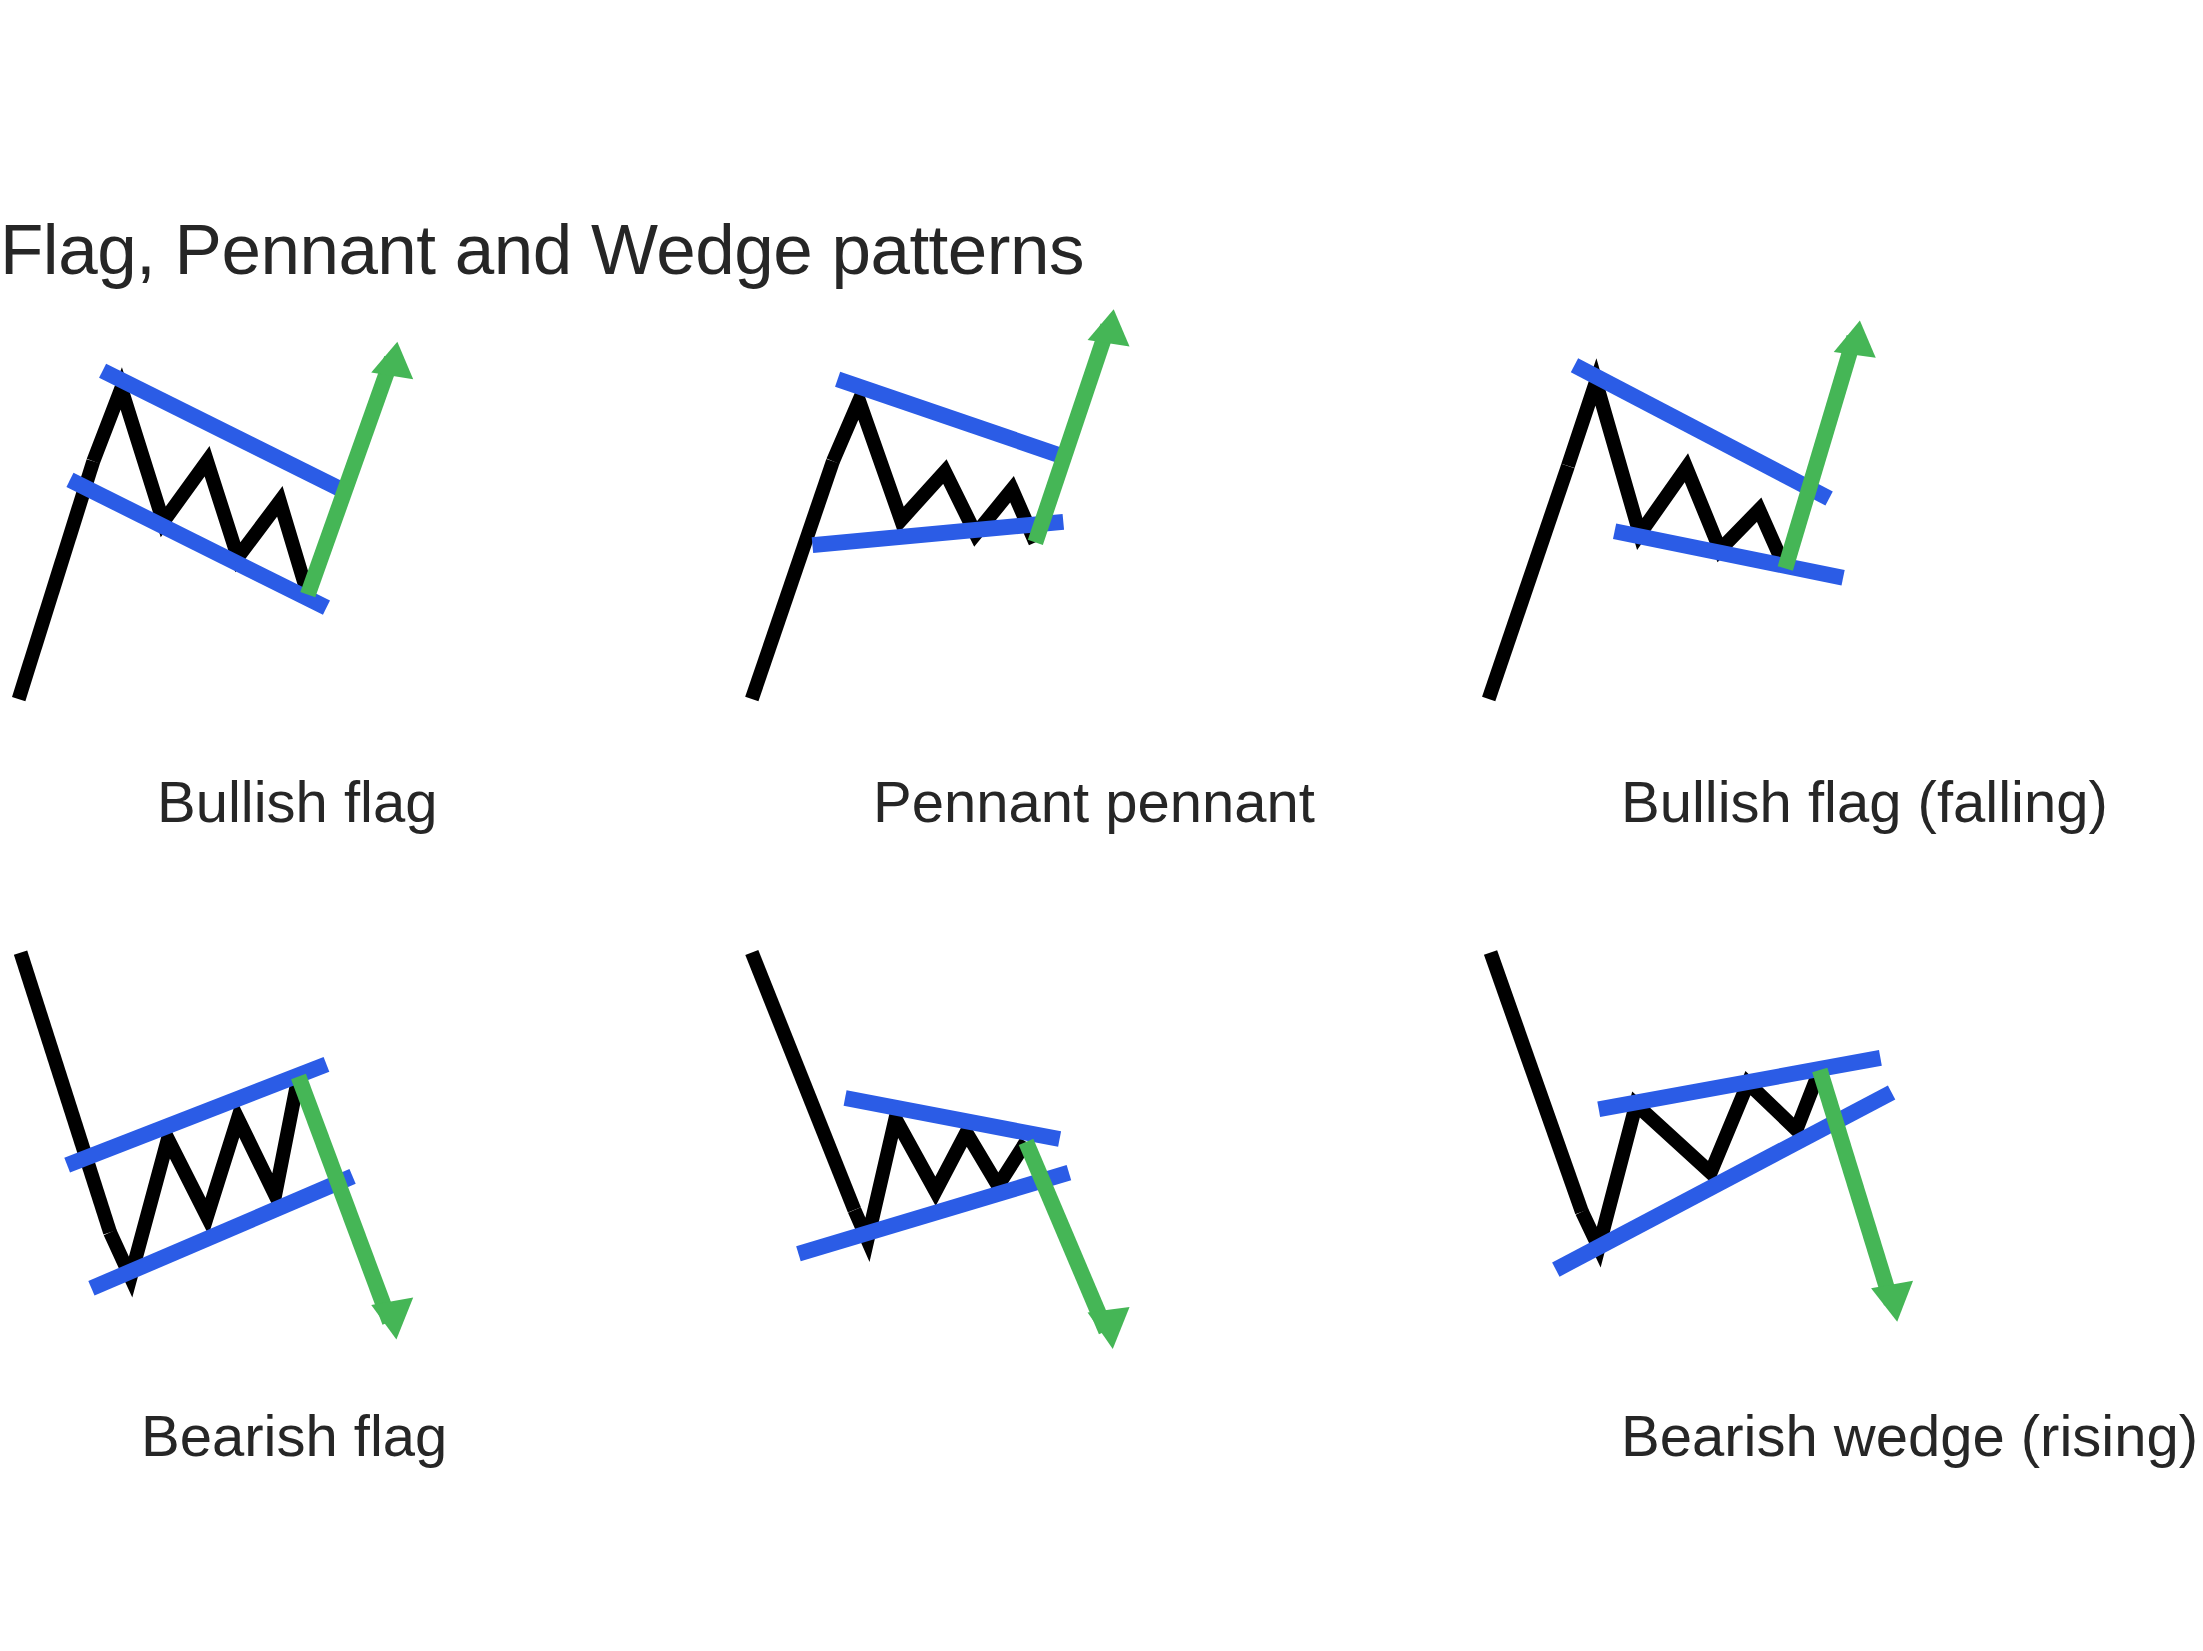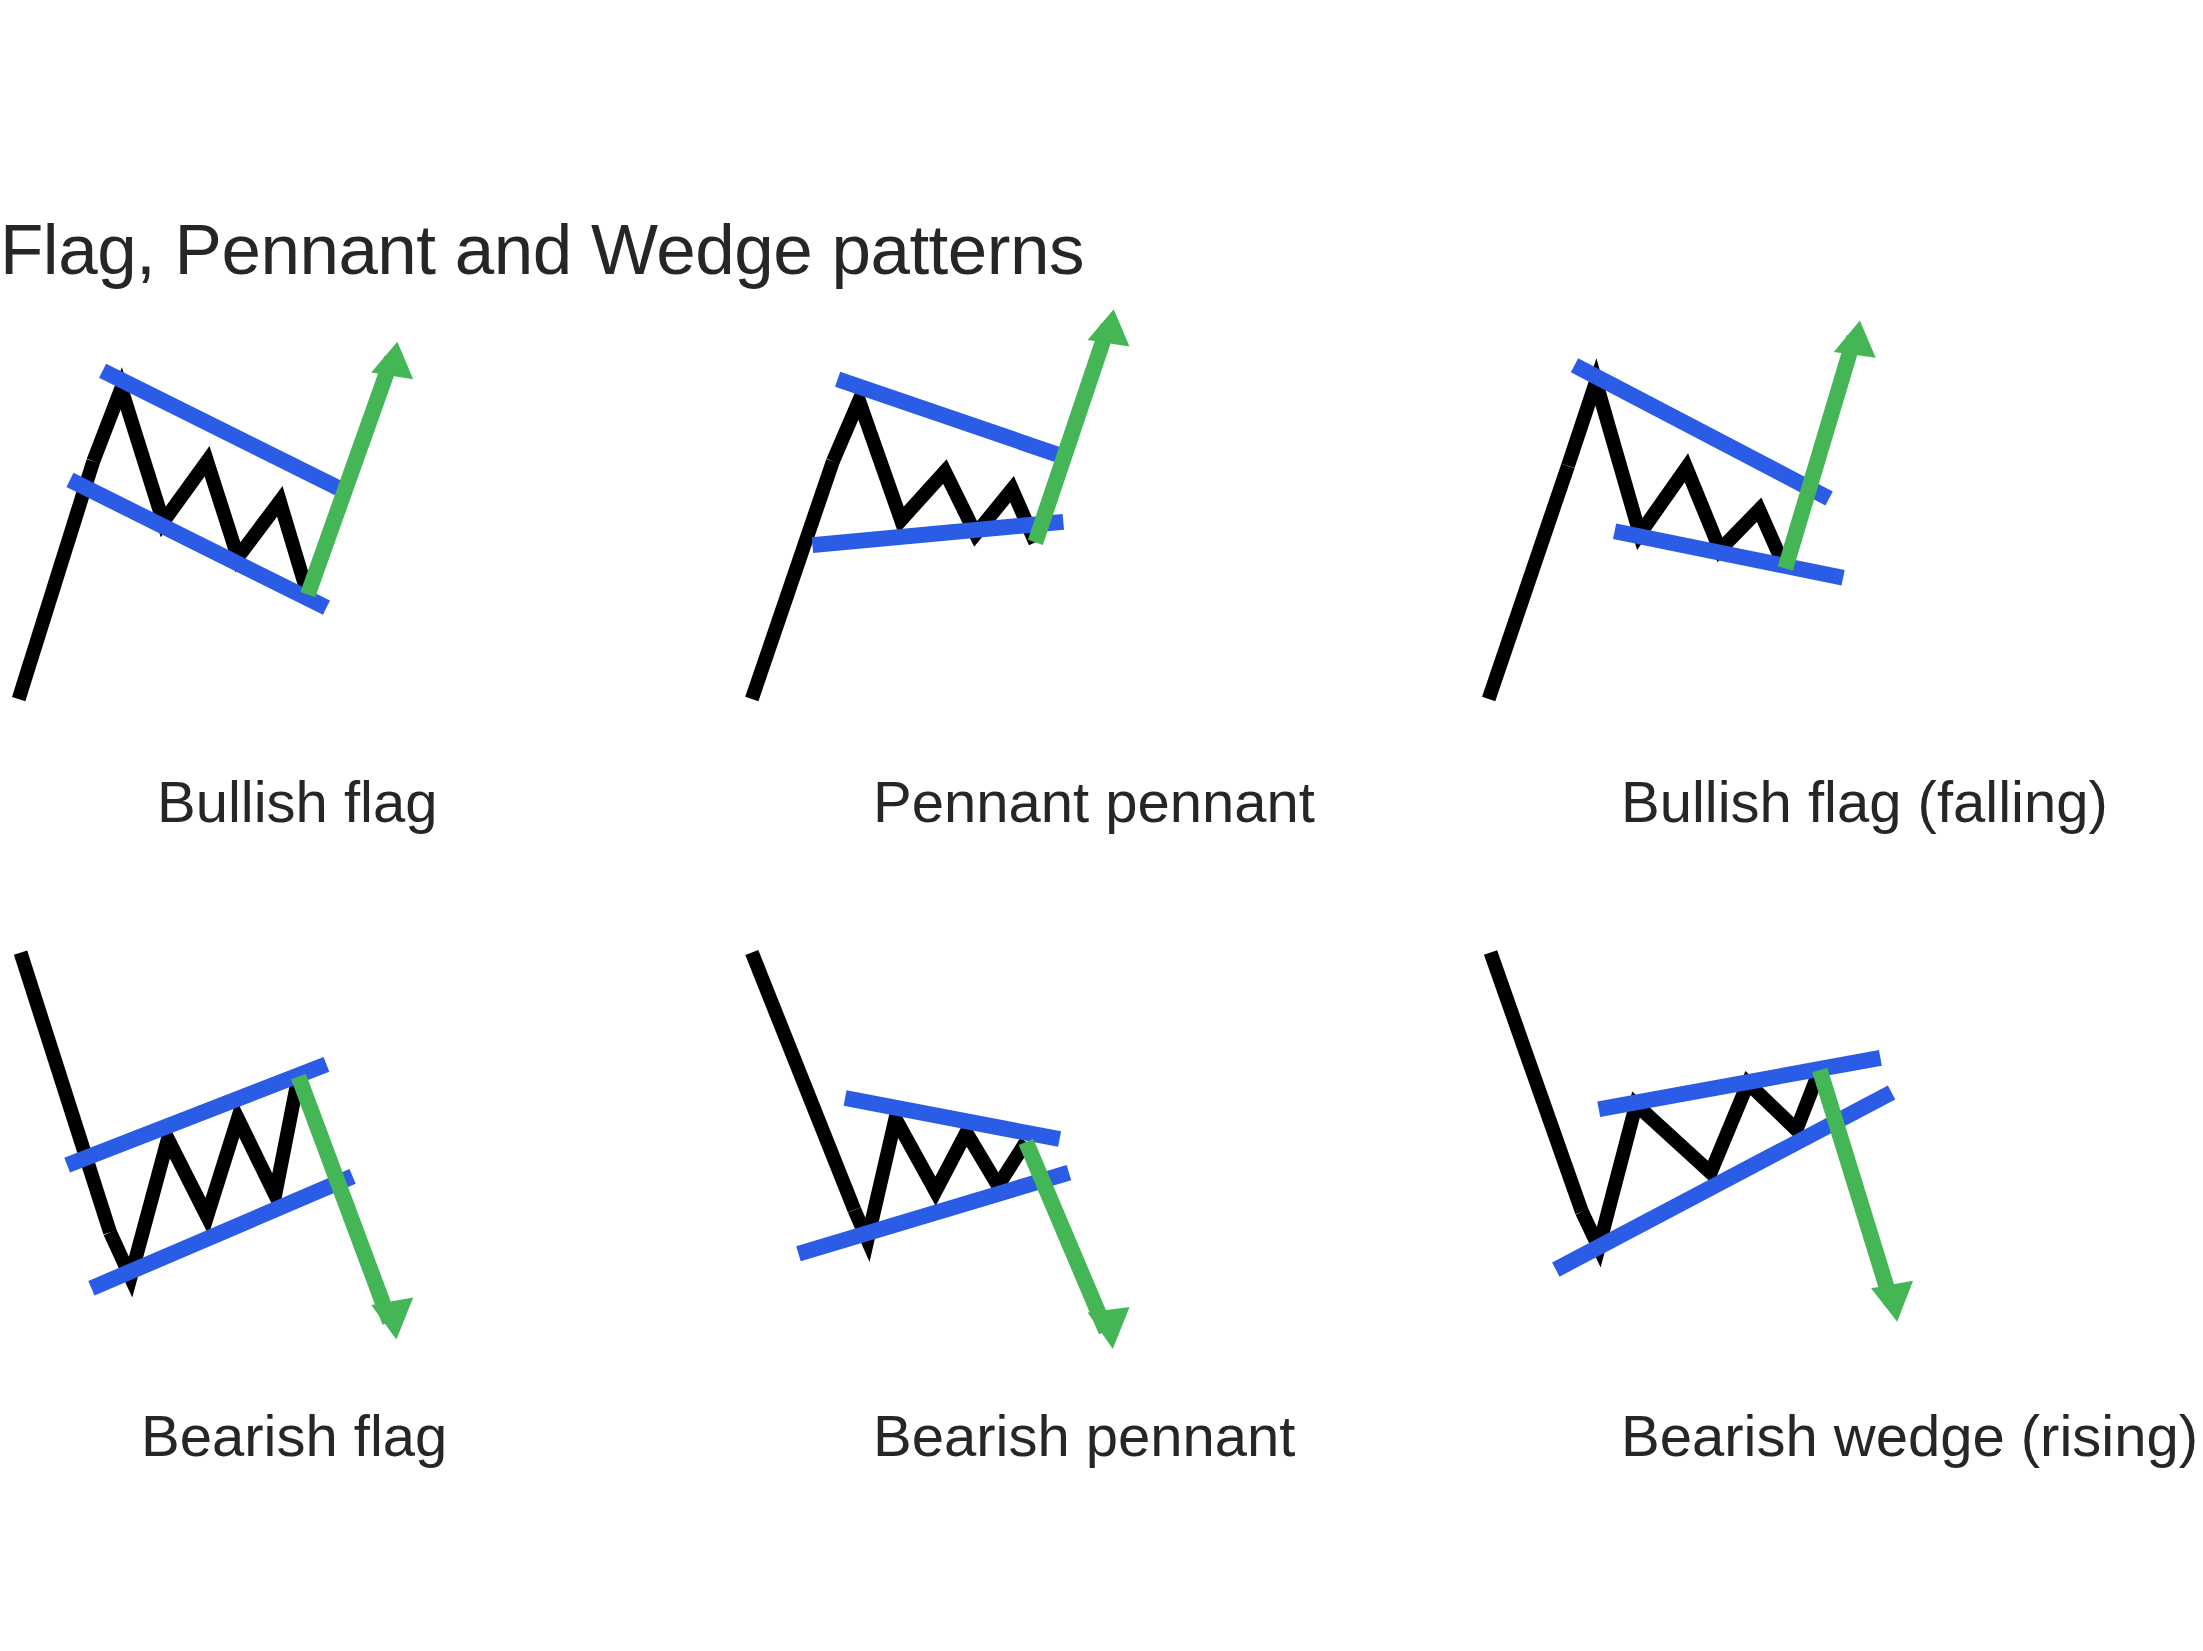--- a/index.html
+++ b/index.html
@@ -142,21 +142,20 @@
     <svg class="panel-figure" viewBox="0 0 788 520">
       <path class="pole" d="M 18 22 L 128 298"></path>
       <path class="zig" d="M 128 298 L 142 330 L 172 200 L 215 278 L 248 215 L 282 272 L 312 225"></path>
       <path class="trend" d="M 118 178 L 348 222"></path>
       <path class="trend" d="M 68 345 L 358 258"></path>
       <path class="arrow" d="M 312 225 L 398 428"></path>
       <g class="arrowhead">
         <polygon points="405,447 378,408 423,402"></polygon>
       </g>
     </svg>
-    <div class="panel-label">Bearish pennant</div>
   </div>
 
   <div class="panel p5">
     <svg class="panel-figure" viewBox="0 0 788 520">
       <path class="pole" d="M 22 22 L 120 300"></path>
       <path class="zig" d="M 120 300 L 138 338 L 178 185 L 258 258 L 298 162 L 350 212 L 375 148"></path>
       <path class="trend" d="M 138 190 L 440 135"></path>
       <path class="trend" d="M 92 362 L 452 172"></path>
       <path class="arrow" d="M 375 148 L 452 398"></path>
       <g class="arrowhead">

